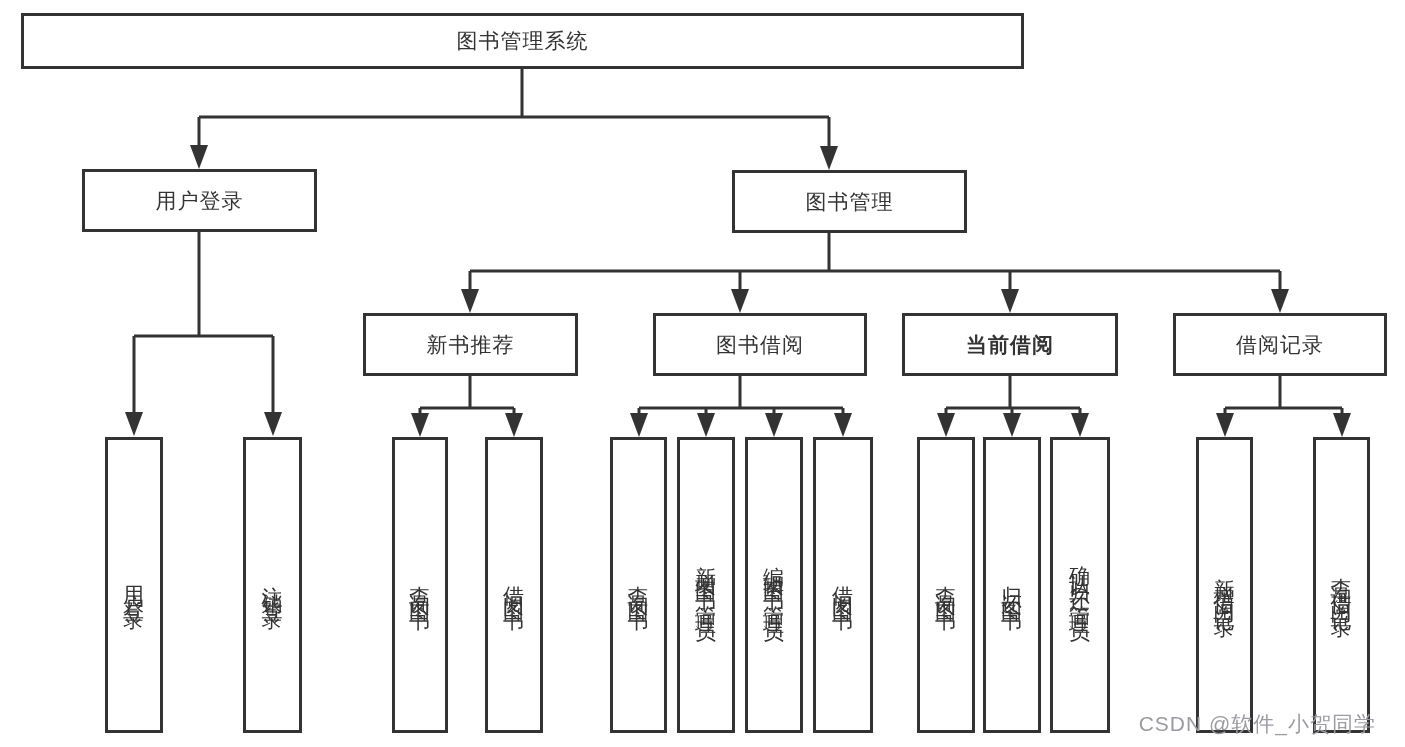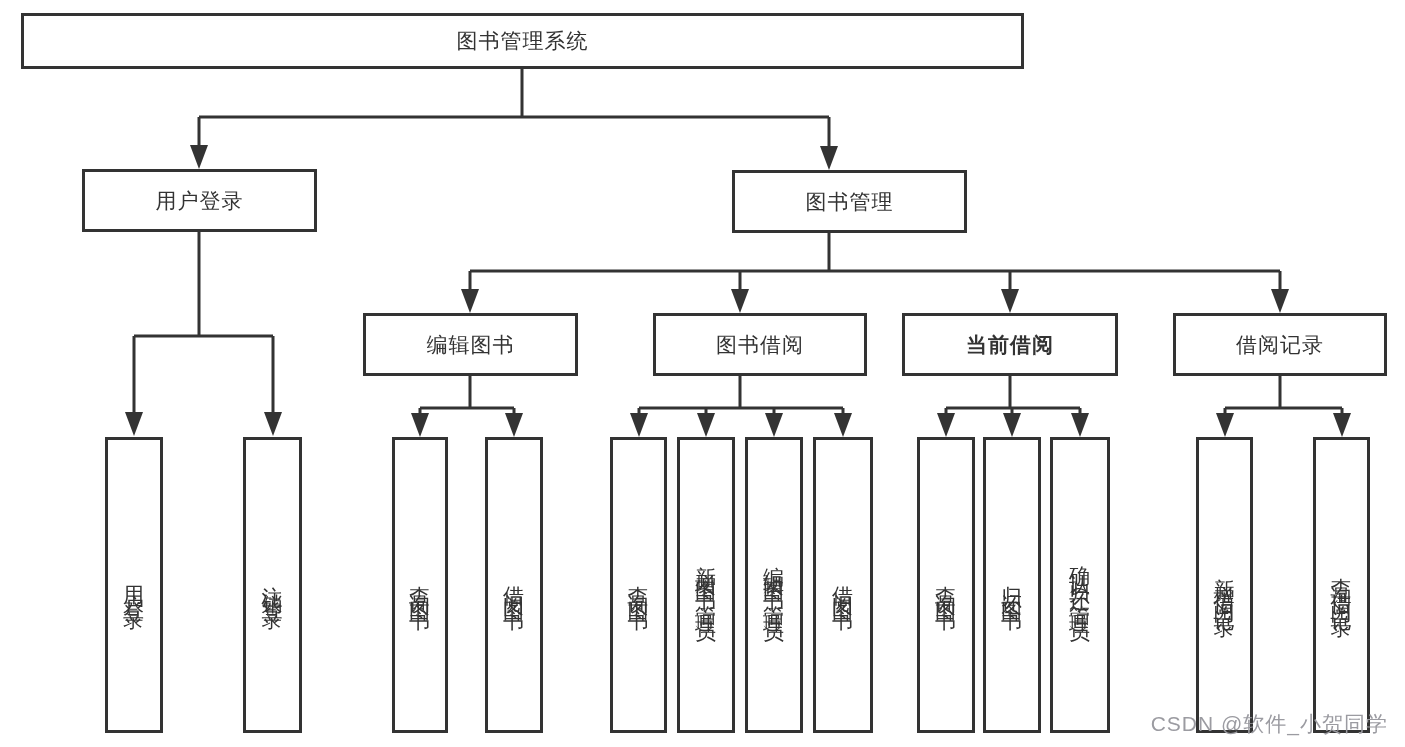--- a/index.html
+++ b/index.html
@@ -42,21 +42,21 @@
   }
   .vnode .vtext {
     writing-mode: vertical-rl;
     text-orientation: mixed;
     letter-spacing: 8px;
     line-height: 1;
     max-height: 288px;
   }
   #watermark {
     position: absolute;
-    right: 17px;
+    right: 29px;
     bottom: 9px;
     font-size: 21px;
     letter-spacing: 1px;
     color: #9b9ba1;
     white-space: nowrap;
   }
 </style>
 </head>
 <body>
 
@@ -107,21 +107,21 @@
       <polygon points="1216,413 1234,413 1225,437"></polygon>
       <polygon points="1333,413 1351,413 1342,437"></polygon>
     </g>
   </svg>
 
   <div class="node" style="left:21px; top:13px; width:1003px; height:56px;">图书管理系统</div>
 
   <div class="node" style="left:82px; top:169px; width:235px; height:63px;">用户登录</div>
   <div class="node" style="left:712px; top:170px; width:235px; height:63px;margin-left:20px;">图书管理</div>
 
-  <div class="node" style="left:363px; top:313px; width:215px; height:63px;">编辑图书</div>
+  <div class="node" style="left:363px; top:313px; width:215px; height:63px;">新书推荐</div>
   <div class="node" style="left:633px; top:313px; width:214px; height:63px;margin-left:20px;">图书借阅</div>
   <div class="node" style="left:902px; top:313px; width:216px; height:63px;font-weight:bold;">当前借阅</div>
   <div class="node" style="left:1173px; top:313px; width:214px; height:63px;">借阅记录</div>
 
   <div class="vnode" style="left:105px; top:437px; width:58px; height:296px;">
     <span class="vtext">用户登录</span>
   </div>
   <div class="vnode" style="left:243px; top:437px; width:59px; height:296px;">
     <span class="vtext">注销登录</span>
   </div>

